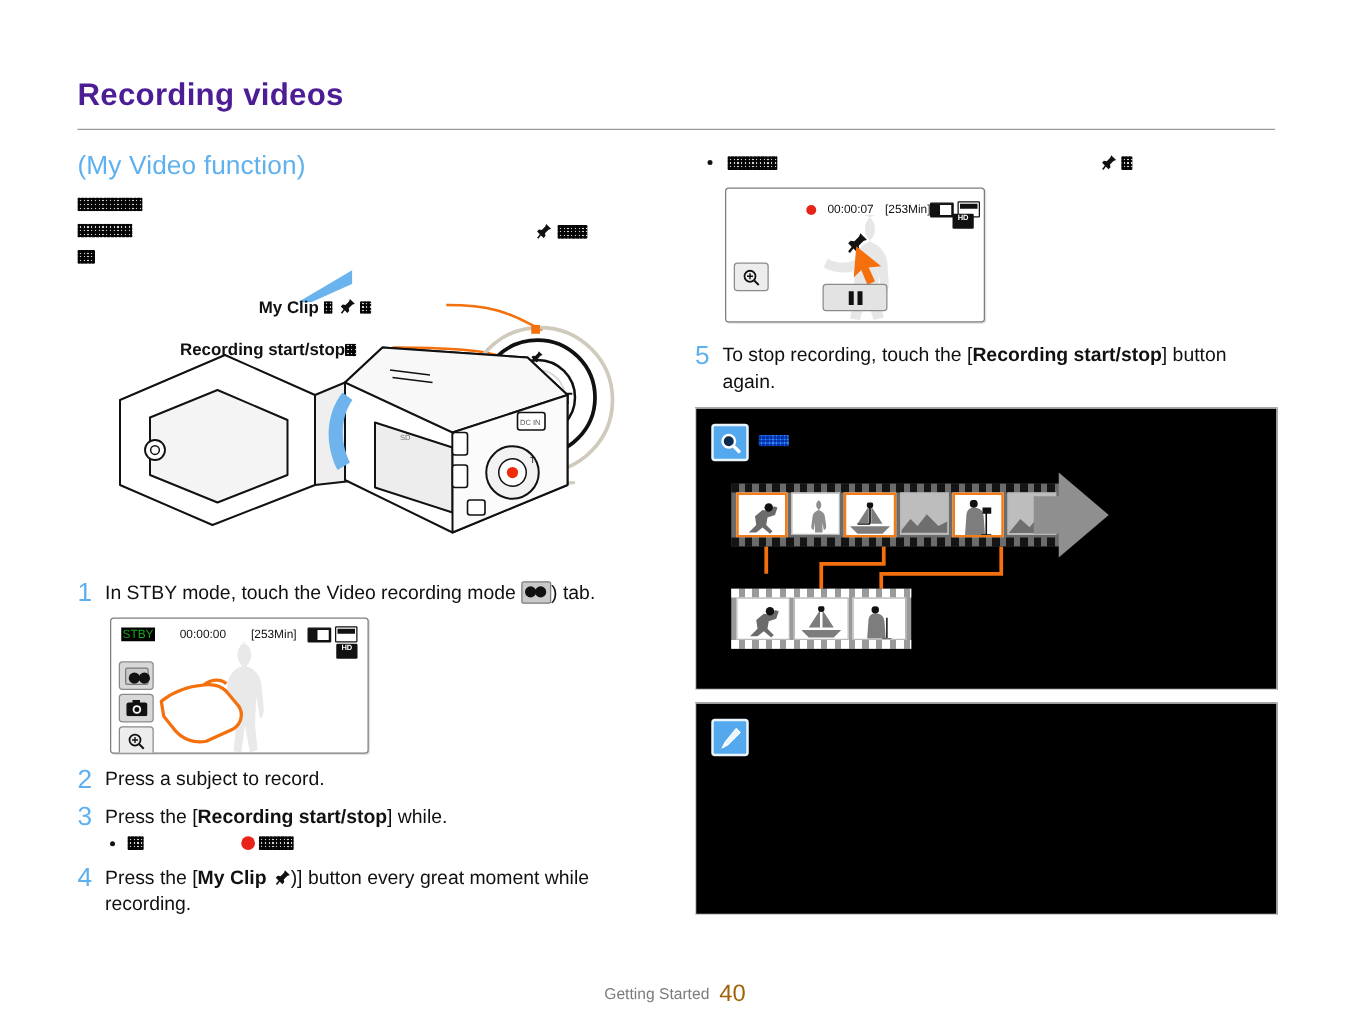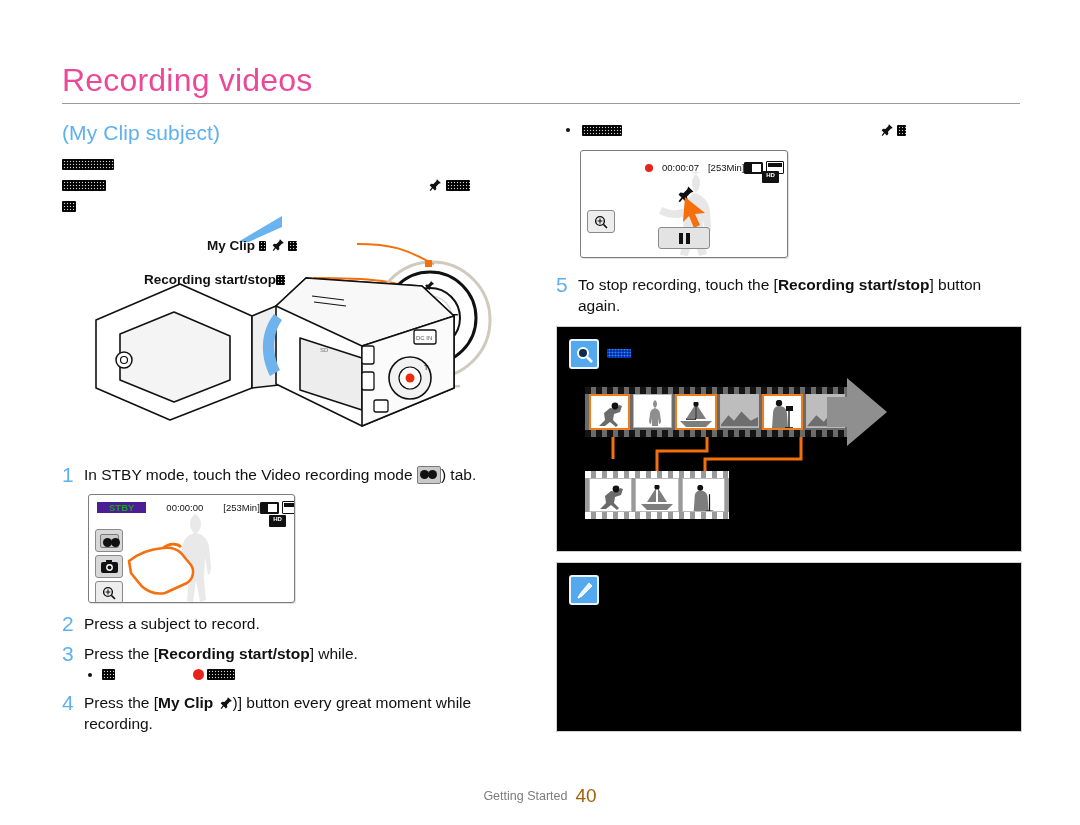--- a/index.html
+++ b/index.html
@@ -6,21 +6,21 @@
   body{
     width:1080px;height:825px;background:#ffffff;
     font-family:"Liberation Sans", sans-serif;
     color:#1a1a1a;overflow:hidden;position:relative;
   }
   .page{position:absolute;inset:0;}
 
   
   .page-header{position:absolute;left:62px;top:62px;width:958px;}
   .page-header h1{
-    margin:0;font-size:32px;font-weight:normal;color:#ec4899;
+    margin:0;font-size:25px;font-weight:bold;color:#4c1d95;
     letter-spacing:.2px;
   }
   .header-rule{
     position:absolute;left:62px;top:103px;width:958px;height:1px;
     background:#9a9a9a;
   }
 
   
   .col-left{position:absolute;left:62px;top:120px;width:470px;}
   .col-right{position:absolute;left:556px;top:120px;width:466px;}
@@ -98,22 +98,22 @@
   .screen{
     background:#fff;border:1px solid #7d7d7d;border-radius:3px;
     position:relative;overflow:hidden;
     box-shadow:1px 1px 0 rgba(0,0,0,.12);
   }
   .scr-osd{
     position:absolute;top:6px;left:0;right:0;display:flex;
     align-items:center;font-size:9.5px;font-family:"Liberation Sans",sans-serif;
     padding:0 8px;box-sizing:border-box;
   }
-  .stby{color:#19a319;font-weight:bold;font-size:9.5px;
-        background:#4c1d95;padding:0 12px;}
+  .stby{color:#19a319;font-weight:normal;font-size:9.5px;
+        background:#000000;padding:0 1px;}
   .tc{color:#111;margin-left:20px;white-space:nowrap;}
   .osd-right{margin-left:auto;display:flex;gap:3px;align-items:center;}
   .bat{width:17px;height:10px;background:#111;border:1px solid #111;
        position:relative;border-radius:1px;}
   .bat:after{content:"";position:absolute;right:1px;top:1px;bottom:1px;
        width:9px;background:#fff;}
   .card{width:16px;height:11px;background:#fff;border:1.5px solid #111;
         border-radius:1px;position:relative;}
   .card:after{content:"";position:absolute;left:1px;right:1px;top:1px;
         height:4px;background:#111;}
@@ -205,21 +205,21 @@
 <div class="page">
 
   <div class="page-header">
     <h1>Recording videos</h1>
   </div>
   <div class="header-rule"></div>
 
   <div class="col-left">
 
     <div class="section-title">
-      <div>(My Clip subject)</div>
+      <div>(My Video function)</div>
     </div>
 
     <div style="margin-top:12px;">
       <div class="rline">
         <span class="redact" style="width:52px;"></span>
       </div>
       <div class="rline">
         <span class="redact" style="width:44px;"></span>
         <span style="float:right;margin-right:62px;">
           <svg class="pin" viewBox="0 0 16 16">

